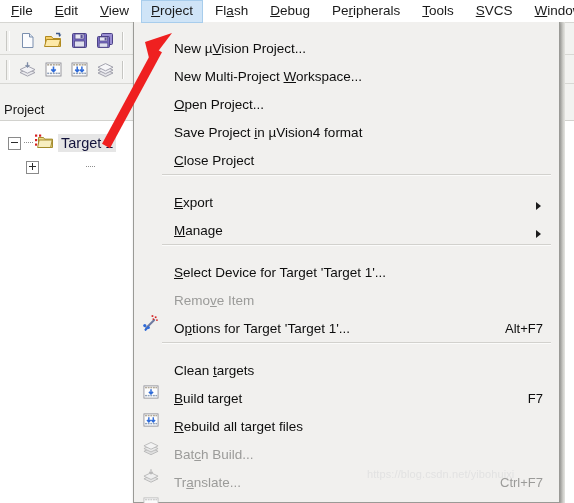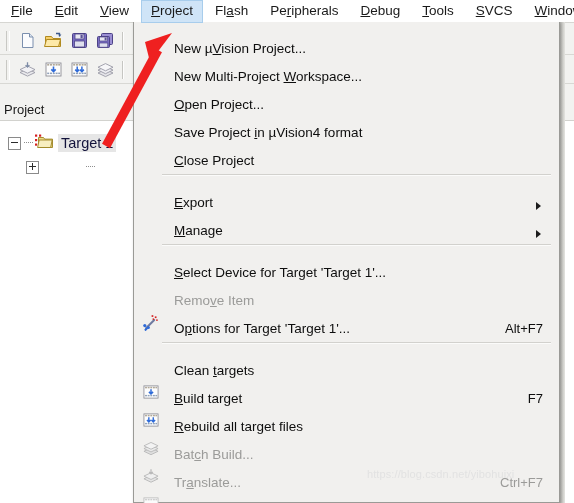--- a/index.html
+++ b/index.html
@@ -390,22 +390,22 @@
 
   </div>
 </div>
 
 <div id="menubar">
   <div class="menubar-item"><u>F</u>ile</div>
   <div class="menubar-item"><u>E</u>dit</div>
   <div class="menubar-item"><u>V</u>iew</div>
   <div class="menubar-item active"><u>P</u>roject</div>
   <div class="menubar-item">Fl<u>a</u>sh</div>
+  <div class="menubar-item"><u>D</u>ebug</div>
   <div class="menubar-item">Pe<u>r</u>ipherals</div>
-  <div class="menubar-item"><u>D</u>ebug</div>
   <div class="menubar-item"><u>T</u>ools</div>
   <div class="menubar-item"><u>S</u>VCS</div>
   <div class="menubar-item"><u>W</u>indow</div>
 </div>
 
 <div id="menu-scroll-edge"></div>
 
 <div id="dropdown">
 
   <div style="height:6px"></div>

